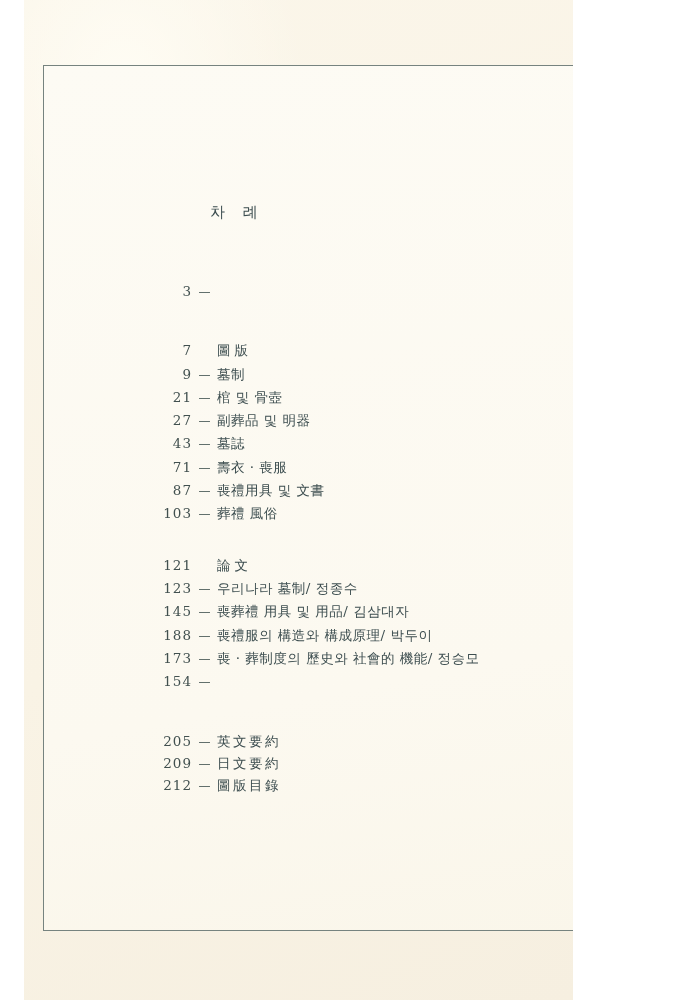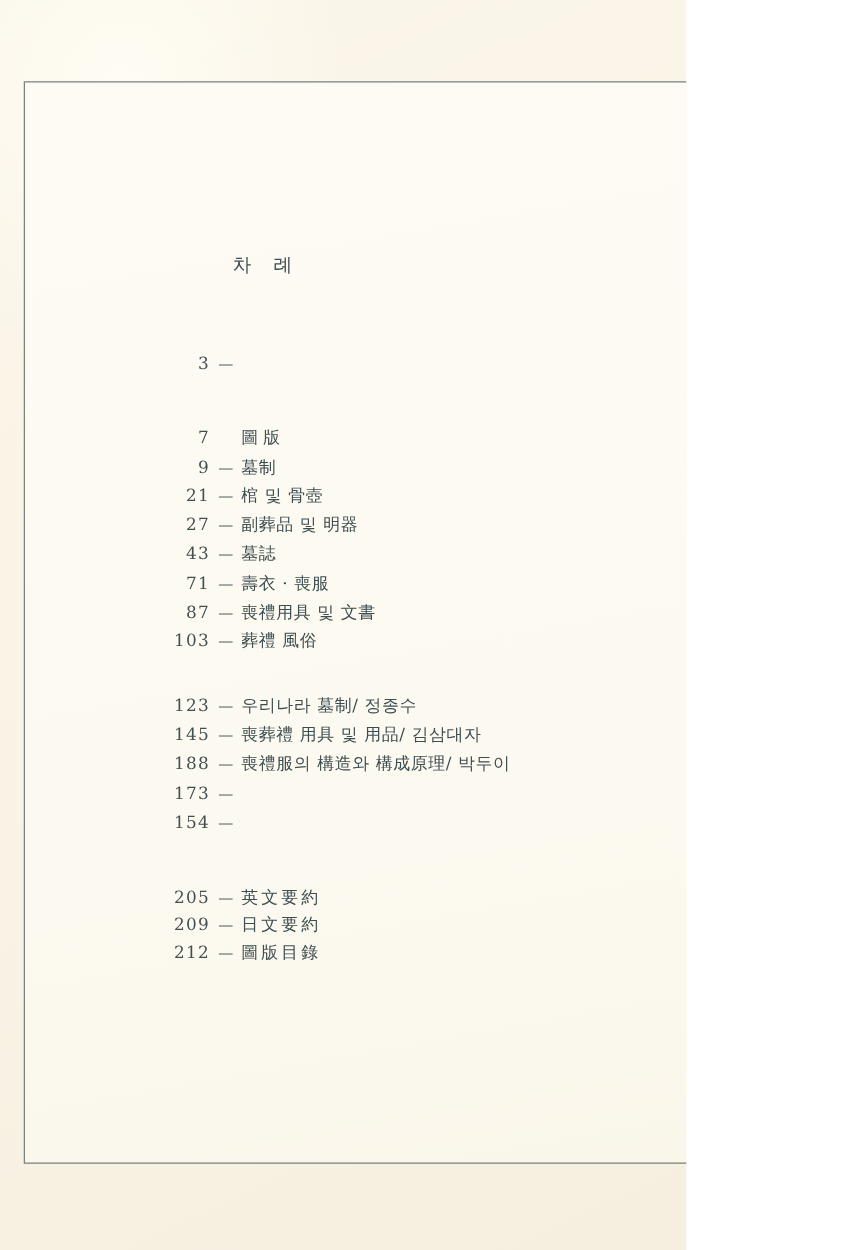--- a/index.html
+++ b/index.html
@@ -9,20 +9,21 @@
     -webkit-font-smoothing: antialiased;
   }
   .page {
     position: relative;
     width: 549px; height: 1000px;
     background:
       radial-gradient(ellipse 60% 40% at 18% 8%, rgba(255,253,245,0.9) 0%, rgba(255,253,245,0) 55%),
       linear-gradient(155deg, #fbf6ea 0%, #f9f3e5 55%, #f6efe0 100%);
     overflow: hidden;
     color: #3d4e50;
+    margin-left: 24px;
   }
   .frame {
     position: absolute;
     left: 19px; top: 65px;
     width: 592px; height: 866px;
     box-sizing: border-box;
     border: 1px solid #76837f;
     background: linear-gradient(170deg, #fdfbf4 0%, #fcf9f0 70%, #faf6ea 100%);
   }
   .title {
@@ -113,38 +114,44 @@
             <span class="dash">—</span>
             <span class="txt">喪禮用具 및 文書</span>
           </div>
           <div class="row">
             <span class="num">103</span>
             <span class="dash">—</span>
             <span class="txt">葬禮 風俗</span>
           </div>
         </div>
         <div class="section">
+          <div class="row header">
+            <span class="num">121</span>
+            <span class="dash"></span>
+            <span class="txt">論文</span>
+          </div>
           <div class="row">
             <span class="num">123</span>
             <span class="dash">—</span>
             <span class="txt">우리나라 墓制/ 정종수</span>
           </div>
           <div class="row">
             <span class="num">145</span>
             <span class="dash">—</span>
             <span class="txt">喪葬禮 用具 및 用品/ 김삼대자</span>
           </div>
           <div class="row">
             <span class="num">188</span>
             <span class="dash">—</span>
             <span class="txt">喪禮服의 構造와 構成原理/ 박두이</span>
           </div>
           <div class="row">
             <span class="num">173</span>
             <span class="dash">—</span>
+            <span class="txt">喪 · 葬制度의 歷史와 社會的 機能/ 정승모</span>
           </div>
           <div class="row">
             <span class="num">154</span>
             <span class="dash">—</span>
           </div>
         </div>
         <div class="section">
           <div class="row">
             <span class="num">205</span>
             <span class="dash">—</span>

